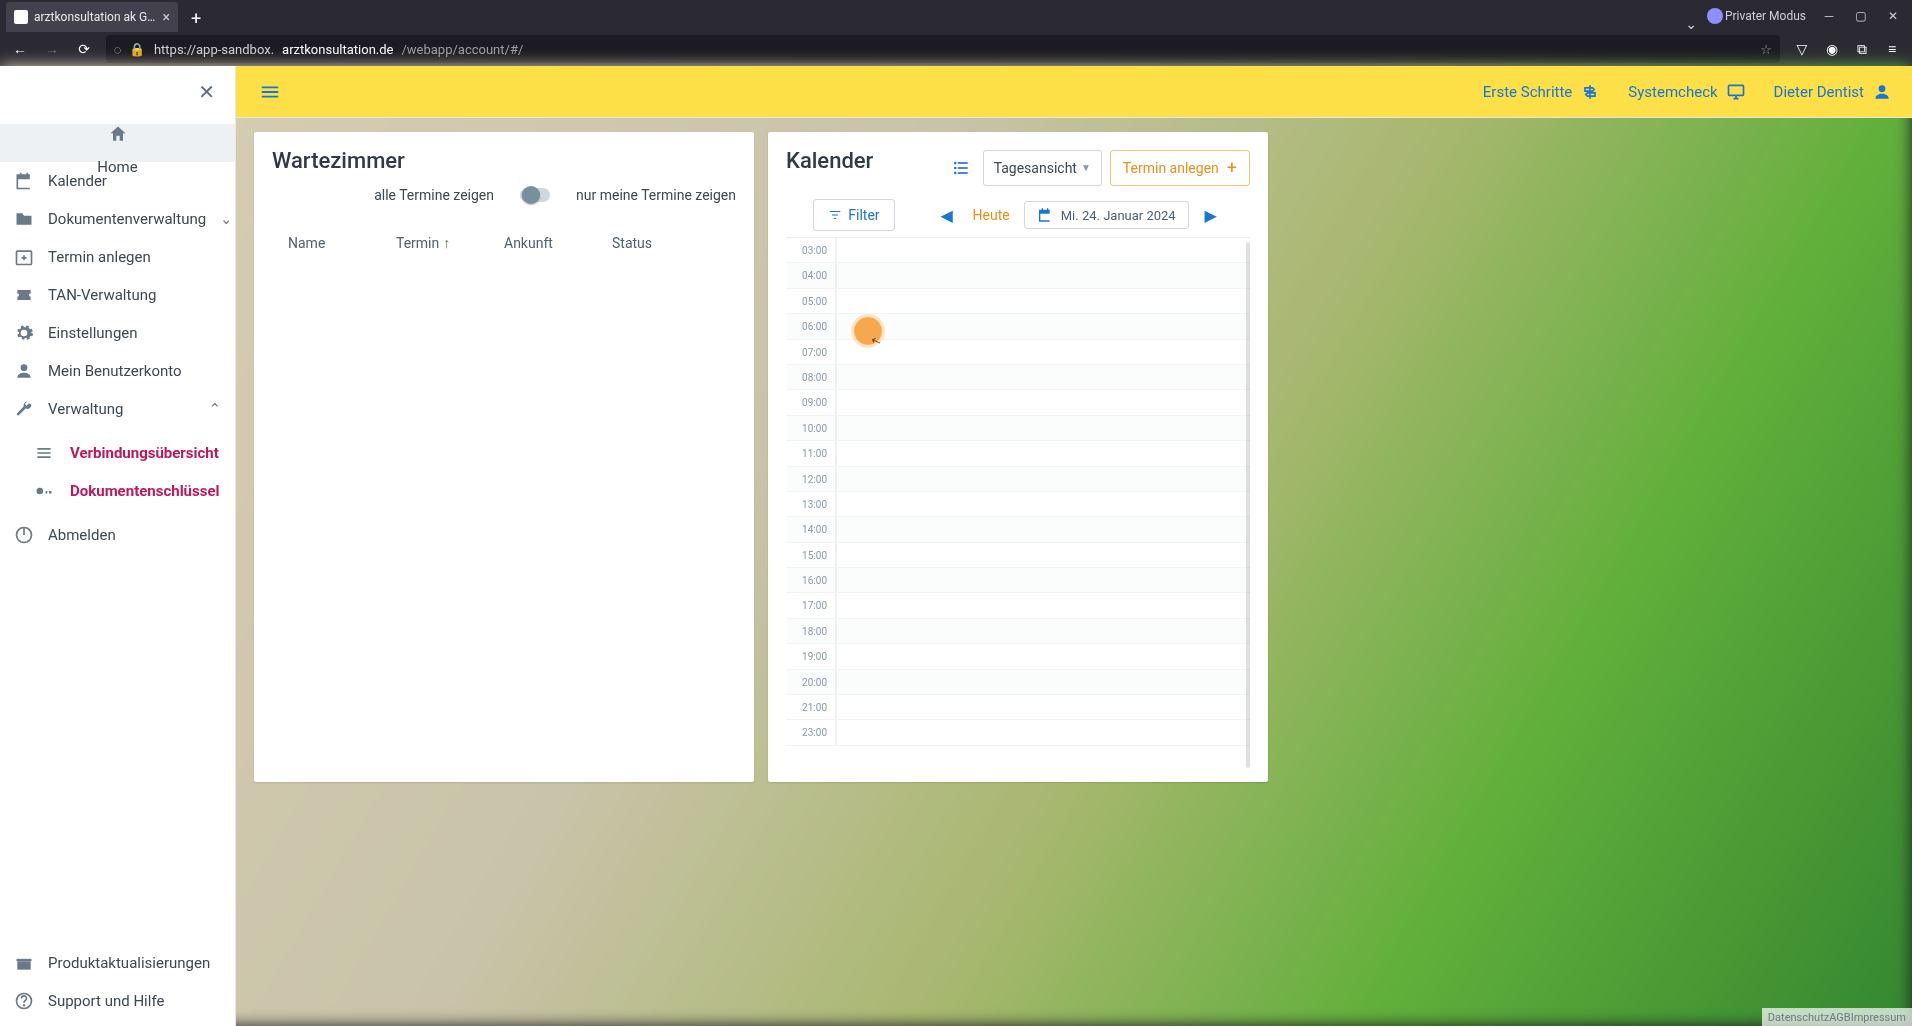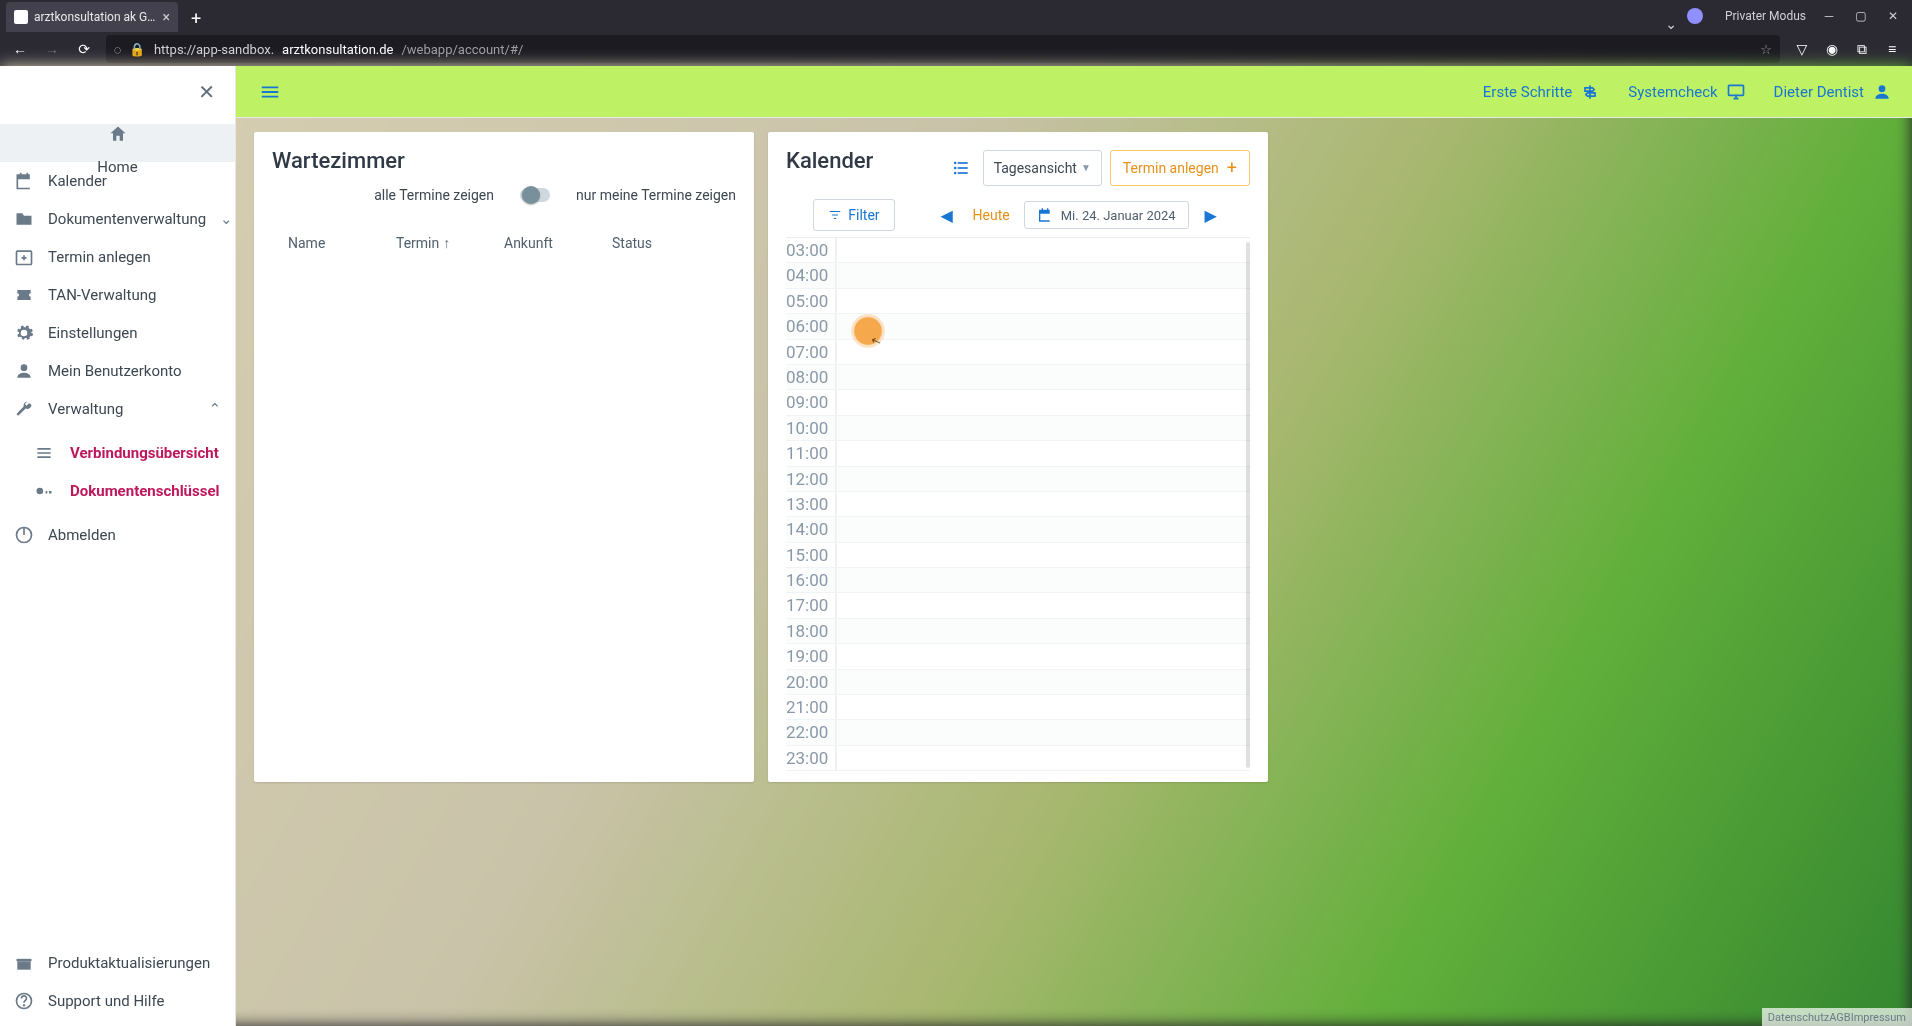--- a/index.html
+++ b/index.html
@@ -6,21 +6,21 @@
 html, body { width: 1912px; height: 1026px; overflow: hidden; background: #1c1b22; }
 
 
 .browser-chrome { width: 100%; height: 66px; background: #2b2a33; color: #fbfbfe; }
 .tab-strip { height: 32px; display: flex; align-items: flex-end; padding-left: 6px; }
 .browser-tab { height: 30px; width: 172px; background: #42414d; border-radius: 4px 4px 0 0; display: flex; align-items: center; padding: 0 8px; font-size: 12px; color: #e8e8e8; gap: 6px; }
 .browser-tab .favicon { width: 14px; height: 14px; background: #fff; border-radius: 2px; display: inline-block; }
 .browser-tab .tab-title { flex: 1; white-space: nowrap; overflow: hidden; text-overflow: ellipsis; }
 .browser-tab .tab-close { font-size: 14px; color: #ccc; cursor: pointer; }
 .new-tab-btn { width: 28px; height: 28px; display: flex; align-items: center; justify-content: center; color: #fbfbfe; font-size: 18px; margin-left: 4px; cursor: pointer; }
-.private-badge { margin-left: auto; margin-right: 8px; display: flex; align-items: center; gap: 22px; font-size: 12px; color: #cfcfd8; height: 32px; }
+.private-badge { margin-left: auto; margin-right: 8px; display: flex; align-items: center; gap: 2px; font-size: 12px; color: #cfcfd8; height: 32px; }
 .private-badge .mask-icon { width: 16px; height: 16px; background: #8f8fff; border-radius: 50%; display: inline-block; }
 .window-controls { display: flex; gap: 2px; height: 32px; align-items: center; padding-right: 4px; }
 .window-controls span { width: 30px; height: 24px; display: flex; align-items: center; justify-content: center; color: #cfcfd8; font-size: 12px; cursor: pointer; }
 .url-bar-row { height: 34px; display: flex; align-items: center; gap: 4px; padding: 0 6px; background: #2b2a33; }
 .nav-btn { width: 28px; height: 28px; display: flex; align-items: center; justify-content: center; color: #fbfbfe; cursor: pointer; font-size: 14px; }
 .nav-btn.disabled { color: #6f6e77; }
 .url-bar { flex: 1; height: 28px; background: #1c1b22; border-radius: 4px; display: flex; align-items: center; padding: 0 8px; gap: 8px; font-size: 13px; color: #cfcfd8; margin: 0 4px; }
 .url-bar .lock { color: #cfcfd8; }
 .url-host { color: #fbfbfe; }
 .url-rest { color: #9e9da6; }
@@ -40,21 +40,21 @@
 .nav-item.active { background: #eef1f3; flex-direction: column; }
 .nav-item .nav-icon { width: 20px; height: 20px; color: #6a7a89; display: flex; align-items: center; justify-content: center; }
 .nav-item .nav-icon svg { width: 20px; height: 20px; }
 .nav-item .expand { margin-left: auto; color: #6a7a89; }
 .nav-sublist { list-style: none; }
 .nav-subitem { display: flex; align-items: center; gap: 16px; height: 38px; padding: 0 14px 0 34px; font-size: 15px; color: #be185d; cursor: pointer; font-weight: bold; }
 .nav-subitem .nav-icon { width: 20px; height: 20px; color: #6a7a89; display: flex; align-items: center; justify-content: center; }
 .sidebar-footer { margin-top: auto; list-style: none; padding-bottom: 6px; }
 
 
-.app-topbar { position: absolute; left: 236px; right: 0; top: 0; height: 52px; background: #bef264; border-bottom: 1px solid #e5e7eb; z-index: 2; display: flex; align-items: center; padding: 0 20px; }
+.app-topbar { position: absolute; left: 236px; right: 0; top: 0; height: 52px; background: #fde047; border-bottom: 1px solid #e5e7eb; z-index: 2; display: flex; align-items: center; padding: 0 20px; }
 .hamburger { width: 28px; height: 28px; display: flex; align-items: center; justify-content: center; cursor: pointer; color: #1976d2; }
 .hamburger svg { width: 22px; height: 22px; }
 .top-actions { margin-left: auto; display: flex; gap: 28px; align-items: center; }
 .top-link { color: #1976d2; font-size: 15px; display: flex; align-items: center; gap: 8px; cursor: pointer; }
 .top-link .link-icon { width: 20px; height: 20px; }
 
 
 .main-area { position: absolute; left: 236px; top: 52px; right: 0; bottom: 0; padding: 14px 18px; }
 .cards-row { display: flex; gap: 14px; }
 
@@ -84,21 +84,21 @@
 .nav-arrow { width: 24px; height: 24px; display: flex; align-items: center; justify-content: center; color: #1976d2; cursor: pointer; font-size: 16px; border: none; }
 .today-btn { color: #e69119; font-size: 14px; cursor: pointer; padding: 0 4px; }
 .date-display { height: 28px; border: 1px solid #d0d7de; border-radius: 3px; display: flex; align-items: center; gap: 8px; padding: 0 12px; font-size: 13px; color: #50606e; cursor: pointer; }
 .date-display .cal-icon { color: #1976d2; }
 
 
 .cal-grid-wrap { flex: 1; position: relative; overflow: hidden; border-top: 1px solid #eceff1; }
 .cal-grid { position: absolute; inset: 0; left: 0; right: 0; overflow-y: auto; }
 .cal-row { height: 25.4px; display: flex; border-bottom: 1px solid #f1f3f4; }
 .cal-row.alt { background: #fbfcfc; }
-.time-label { width: 50px; font-size: 17px; color: #8a99a8; text-align: right; padding-right: 8px; line-height: 25px; border-right: 1px solid #eceff1; }
+.time-label { width: 50px; font-size: 10px; color: #8a99a8; text-align: right; padding-right: 8px; line-height: 25px; border-right: 1px solid #eceff1; }
 .slot { flex: 1; border-left: 1px solid #f1f3f4; }
 .cal-scrollbar { position: absolute; right: 0; top: 0; bottom: 0; width: 4px; background: rgba(0,0,0,0.12); border-radius: 2px; }
 
 
 .cursor-highlight { position: absolute; width: 34px; height: 34px; border-radius: 50%; background: radial-gradient(circle, #f6a94c 0%, #f6a94c 55%, rgba(246,169,76,0.35) 60%, rgba(246,169,76,0) 100%); pointer-events: none; z-index: 5; display: flex; align-items: center; justify-content: center; font-size: 11px; color: rgba(0,0,0,.6); }
 .cursor-arrow { position: absolute; top: 58%; left: 58%; font-size: 12px; transform: rotate(-20deg); }
 
 
 .app-footer { position: absolute; right: 0; bottom: 0; height: 18px; display: flex; align-items: center; padding: 0 6px; font-size: 11px; color: #6c7a89; background: rgba(255,255,255,.7); }
 .watermark { position: absolute; left: 2px; bottom: 2px; font-size: 10px; color: rgba(255,255,255,.6); z-index: 3; }
@@ -452,24 +452,20 @@
                 <div class="slot"></div>
               </div>
               <div class="cal-row alt">
                 <div class="time-label">20:00</div>
                 <div class="slot"></div>
               </div>
               <div class="cal-row">
                 <div class="time-label">21:00</div>
                 <div class="slot"></div>
               </div>
-              <div class="cal-row alt">
-                <div class="time-label">22:00</div>
-                <div class="slot"></div>
-              </div>
               <div class="cal-row">
                 <div class="time-label">23:00</div>
                 <div class="slot"></div>
               </div>
             </div>
           <div class="cal-scrollbar" style="top:4px;bottom:4px"></div>
           <div class="cursor-highlight" style="left:65px; top:76px;">
             <span class="cursor-arrow">↖</span>
           </div>
         </div>

